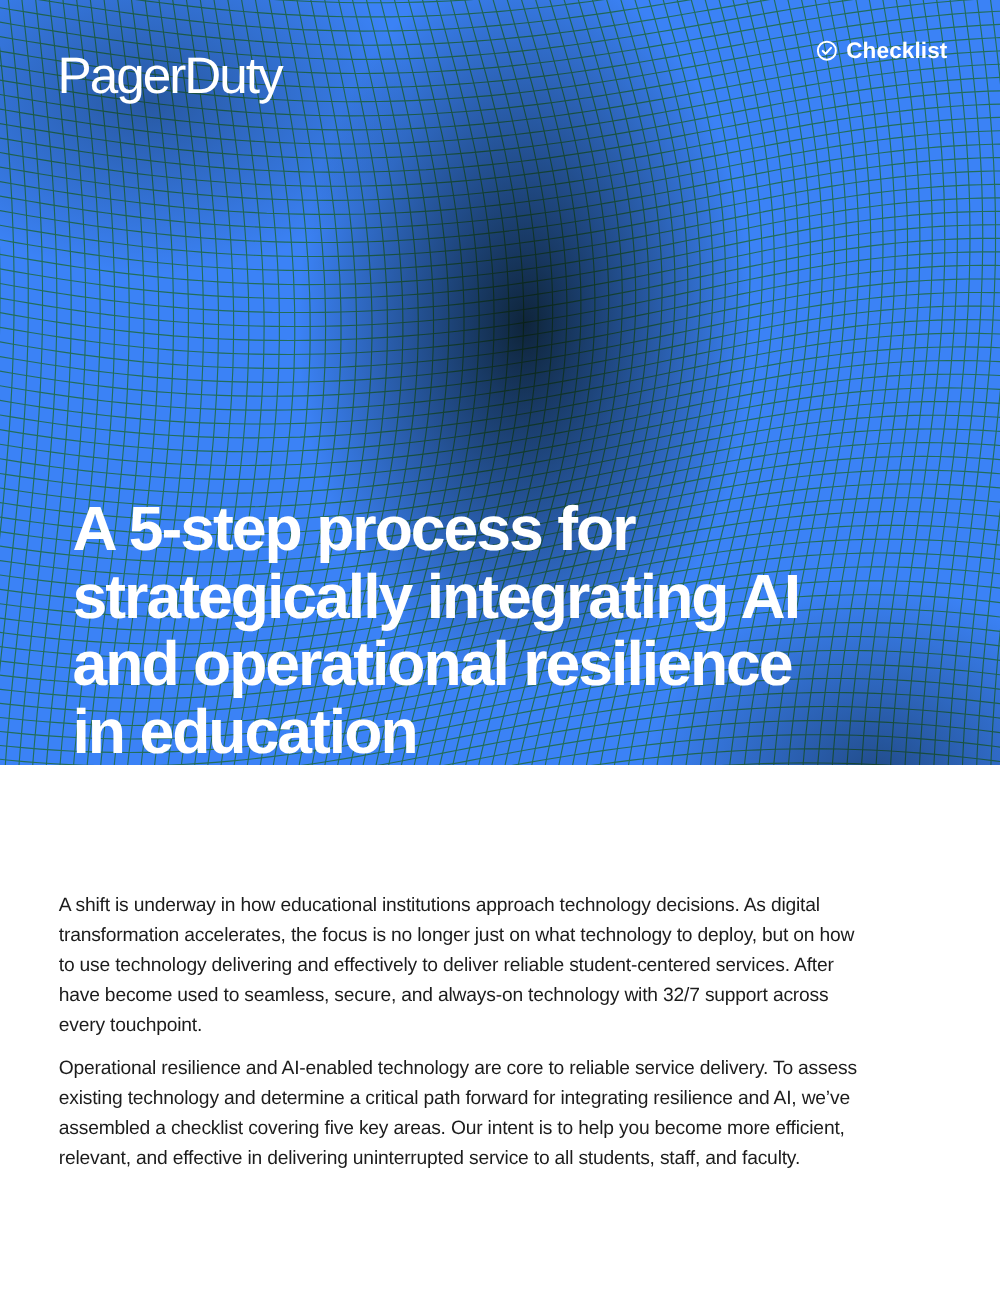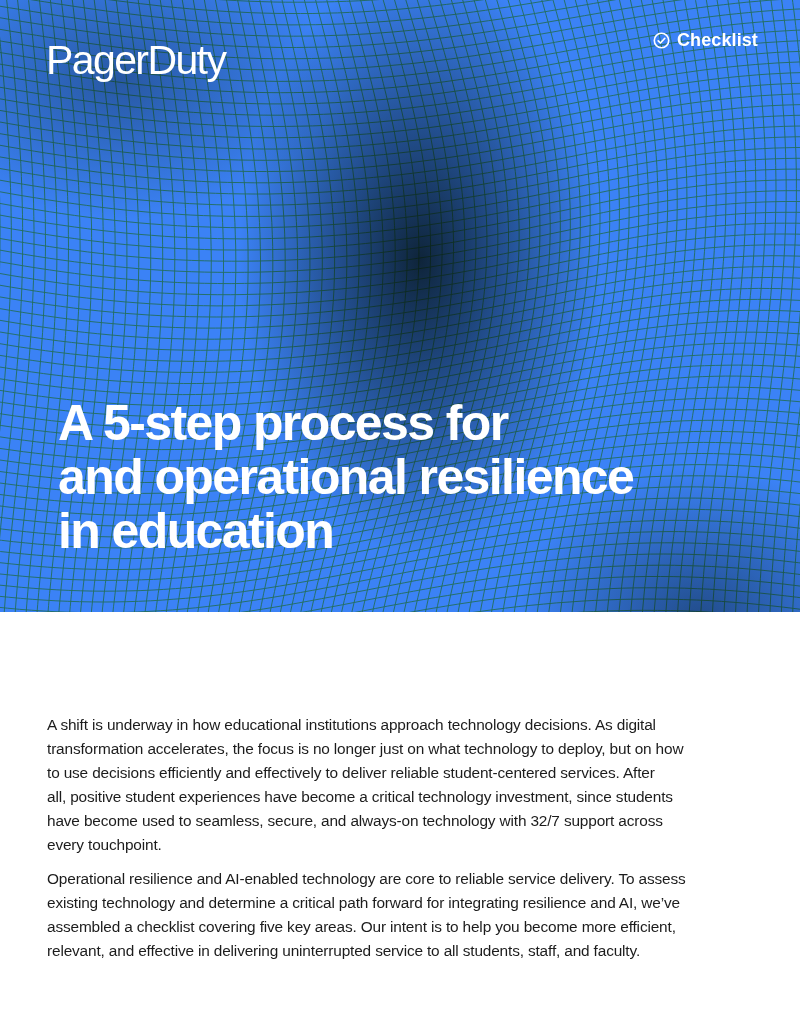--- a/index.html
+++ b/index.html
@@ -264,31 +264,31 @@
   <div class="badge">
     <svg width="17" height="17" viewBox="0 0 17 17">
       <circle cx="8.5" cy="8.5" r="7.2" fill="none" stroke="#ffffff" stroke-width="1.6"></circle>
       <path d="M5.2 8.8 L7.5 11 L11.8 6.3" fill="none" stroke="#ffffff" stroke-width="1.7" stroke-linecap="round" stroke-linejoin="round"></path>
     </svg>
     <span>Checklist</span>
   </div>
 
   <h1 class="title">
     <span>A 5-step process for</span>
+    <span>strategically integrating AI</span>
     <span>and operational resilience</span>
     <span>in education</span>
   </h1>
 </div>
 
 <div class="content">
   <p>
     <span>A shift is underway in how educational institutions approach technology decisions. As digital</span>
     <span>transformation accelerates, the focus is no longer just on what technology to deploy, but on how</span>
-    <span>to use decisions efficiently and effectively to deliver reliable student-centered services.  After</span>
-    <span>all, positive student experiences have become a critical technology investment, since students</span>
+    <span>to use technology delivering and effectively to deliver reliable student-centered services.  After</span>
     <span>have become used to seamless, secure, and always-on technology with 32/7 support across</span>
     <span>every touchpoint.</span>
   </p>
   <p>
     <span>Operational resilience and AI-enabled technology are core to reliable service delivery. To assess</span>
     <span>existing technology and determine a critical path forward for integrating resilience and AI, we’ve</span>
     <span>assembled a checklist covering five key areas. Our intent is to help you become more efficient,</span>
     <span>relevant, and effective in delivering uninterrupted service to all students, staff, and faculty.</span>
   </p>
 </div>

